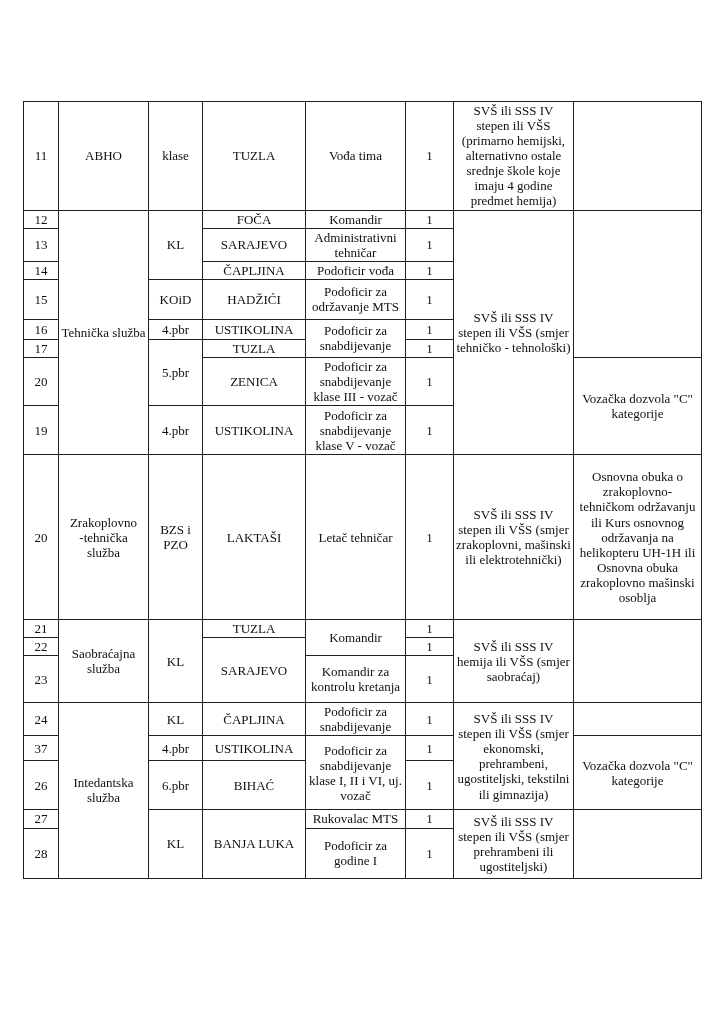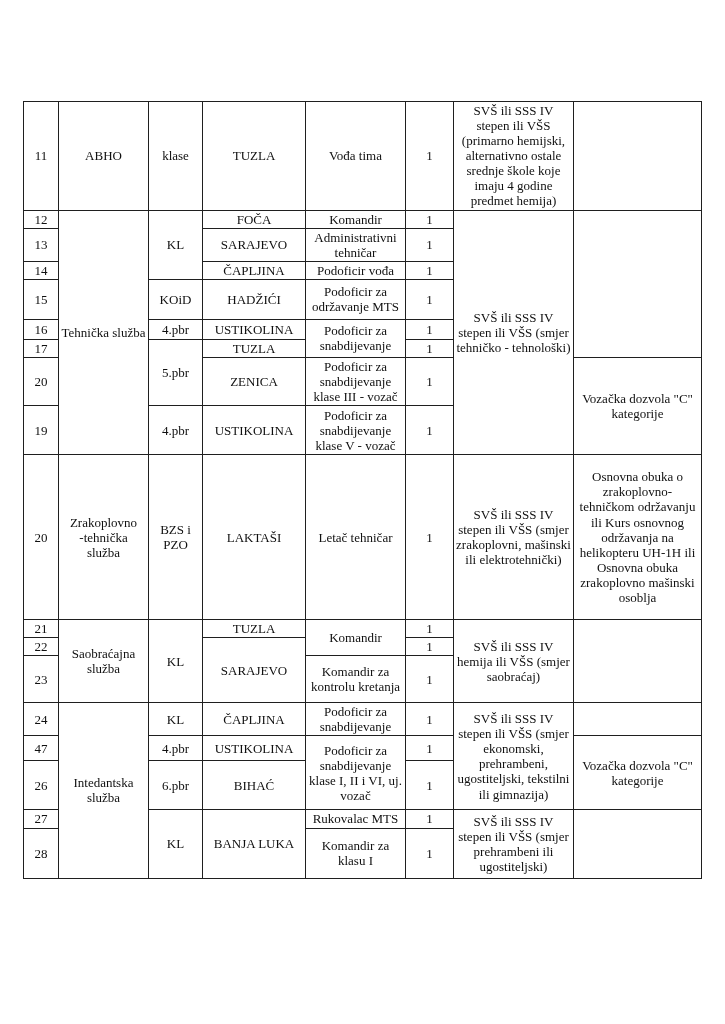--- a/index.html
+++ b/index.html
@@ -155,21 +155,21 @@
           <td>24</td>
           <td rowspan="5">Intedantska služba</td>
           <td>KL</td>
           <td>ČAPLJINA</td>
           <td>Podoficir za snabdijevanje</td>
           <td>1</td>
           <td rowspan="3">SVŠ ili SSS IV stepen ili VŠS (smjer ekonomski, prehrambeni, ugostiteljski, tekstilni ili gimnazija)</td>
           <td></td>
         </tr>
         <tr style="height: 25px;">
-          <td>47</td>
+          <td>37</td>
           <td>4.pbr</td>
           <td>USTIKOLINA</td>
           <td rowspan="2">Podoficir za snabdijevanje klase I, II i VI, uj. vozač</td>
           <td>1</td>
           <td rowspan="2">Vozačka dozvola "C" kategorije</td>
         </tr>
         <tr style="height: 49px;">
           <td>26</td>
           <td>6.pbr</td>
           <td>BIHAĆ</td>
@@ -179,18 +179,18 @@
           <td>27</td>
           <td rowspan="2">KL</td>
           <td rowspan="2">BANJA LUKA</td>
           <td>Rukovalac MTS</td>
           <td>1</td>
           <td rowspan="2">SVŠ ili SSS IV stepen ili VŠS (smjer prehrambeni ili ugostiteljski)</td>
           <td rowspan="2"></td>
         </tr>
         <tr style="height: 50px;">
           <td>28</td>
-          <td>Komandir za klasu I</td>
+          <td>Podoficir za godine I</td>
           <td>1</td>
         </tr>
       </tbody>
   </table>
 </div>
 
 </body></html>

